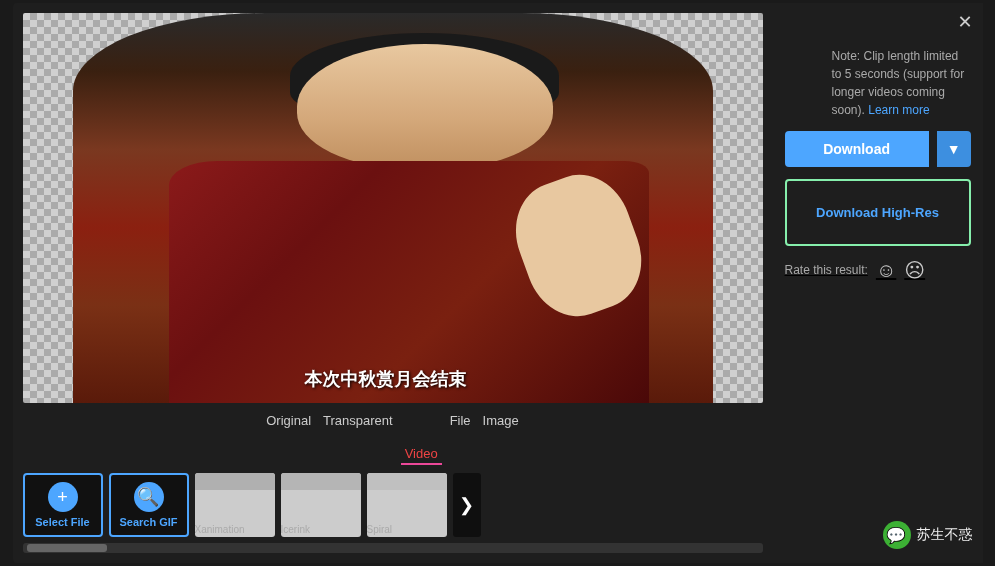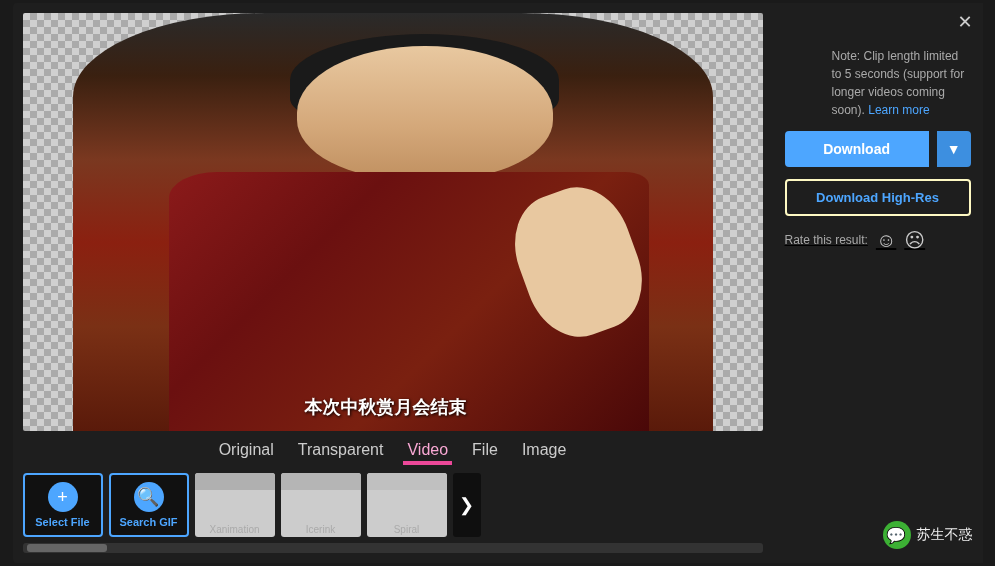--- a/index.html
+++ b/index.html
@@ -44,32 +44,33 @@
       text-align: center;
       color: #fff;
       font-size: 18px;
       font-weight: bold;
       text-shadow: 1px 1px 3px #000;
       padding: 4px 8px;
     }
     .tab-bar {
       display: flex;
       justify-content: center;
-      gap: 16px;
+      gap: 4px;
       padding: 8px 0 4px;
-      font-size: 16px;
+      font-size: 13px;
     }
     .tab-item {
       color: #ccc;
       cursor: pointer;
       padding: 2px 4px;
     }
     .tab-item.active {
-      color: #f9a8d4;
-      border-bottom: 4px solid #ec4899;
+      color: #ef4444;
+      border-bottom: 2px solid #ec4899;
+      margin-top: 33px;
     }
     .thumbnail-row {
       display: flex;
       flex-direction: row;
       align-items: center;
       gap: 6px;
       padding: 4px 0;
       overflow: hidden;
     }
     .thumb-btn {
@@ -116,21 +117,20 @@
       flex-shrink: 0;
       position: relative;
     }
     .thumb-tile .tile-img {
       flex: 1;
       background: #bbb;
     }
     .thumb-tile-label {
       font-size: 10px;
       color: #aaa;
-      text-align: center;
       padding: 2px 0;
       margin-top: 32px;
     }
     .thumb-arrow {
       width: 28px;
       height: 64px;
       background: rgba(0,0,0,0.5);
       display: flex;
       align-items: center;
       justify-content: center;
@@ -212,23 +212,23 @@
       border: none;
       border-radius: 0 4px 4px 0;
       padding: 10px 10px;
       font-size: 14px;
       cursor: pointer;
     }
     .download-hires-btn {
       width: 100%;
       background: transparent;
       color: #4da6ff;
-      border: 2px solid #fef9c3;
+      border: 2px solid #86efac;
       border-radius: 4px;
-      padding: 9px 0;
+      padding: 24px 0;
       font-size: 13px;
       font-weight: bold;
       cursor: pointer;
     }
     .rate-row {
       display: flex;
       align-items: center;
       gap: 8px;
       flex-wrap: wrap;
       text-decoration: underline;

